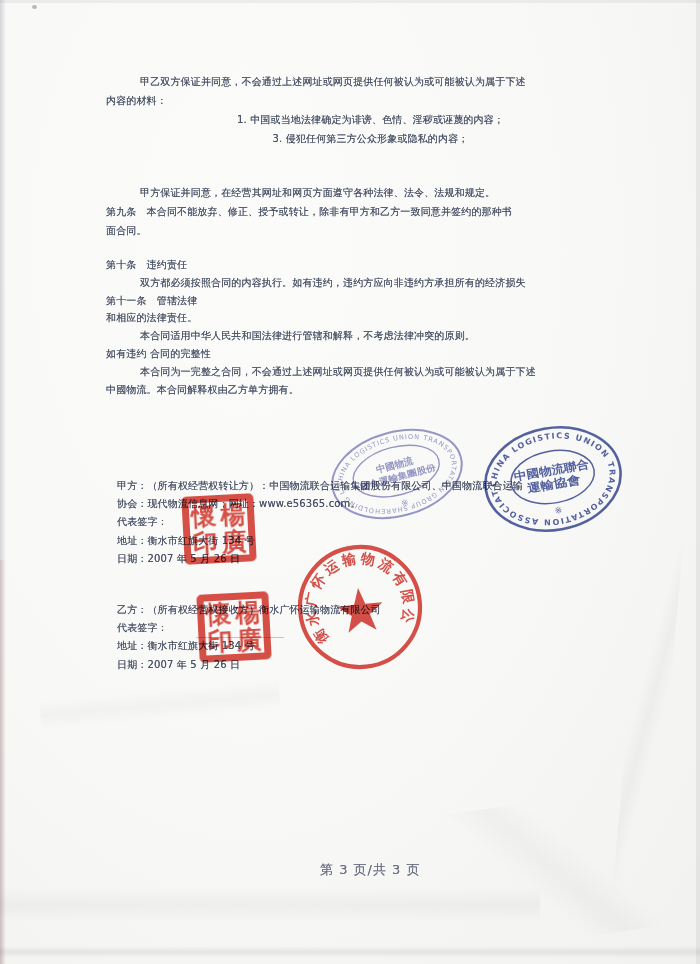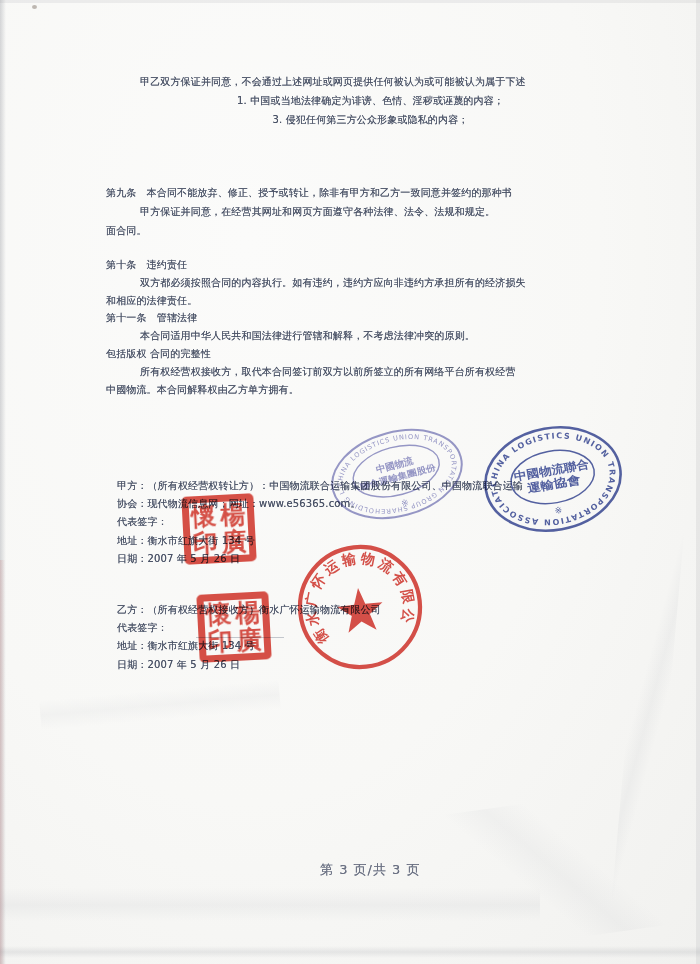--- a/index.html
+++ b/index.html
@@ -69,38 +69,39 @@
 <div class="edge edge-right"></div>
 <div class="edge edge-bottom"></div>
 <div class="speck"></div>
 <div class="crease crease1"></div>
 <div class="crease crease2"></div>
 <div class="crease crease3"></div>
 <div class="crease crease4"></div>
 
 <div class="block pitchA doc-text" style="top:73px;">
   <div class="ln ind">甲乙双方保证并同意，不会通过上述网址或网页提供任何被认为或可能被认为属于下述</div>
+  <div class="ln">内容的材料：</div>
   <div class="ln ind1">1. 中国或当地法律确定为诽谤、色情、淫秽或诬蔑的内容；</div>
   <div class="ln ind1">3. 侵犯任何第三方公众形象或隐私的内容；</div>
 </div>
 
 <div class="block pitchA doc-text" style="top:184px;">
+  <div class="ln ind">甲方保证并同意，在经营其网址和网页方面遵守各种法律、法令、法规和规定。</div>
   <div class="ln">第九条　本合同不能放弃、修正、授予或转让，除非有甲方和乙方一致同意并签约的那种书</div>
-  <div class="ln ind">甲方保证并同意，在经营其网址和网页方面遵守各种法律、法令、法规和规定。</div>
   <div class="ln">面合同。</div>
 </div>
 
 <div class="block pitchB doc-text" style="top:256px;">
   <div class="ln">第十条　违约责任</div>
   <div class="ln ind">双方都必须按照合同的内容执行。如有违约，违约方应向非违约方承担所有的经济损失</div>
+  <div class="ln">第十一条　管辖法律</div>
   <div class="ln">和相应的法律责任。</div>
-  <div class="ln">第十一条　管辖法律</div>
   <div class="ln ind">本合同适用中华人民共和国法律进行管辖和解释，不考虑法律冲突的原则。</div>
-  <div class="ln">包括版权 合同的完整性</div>
-  <div class="ln ind">所有权经营权接收方，取代本合同签订前双方以前所签立的所有网络平台所有权经营</div>
+  <div class="ln">如有违约 合同的完整性</div>
+  <div class="ln ind">本合同为一完整之合同，不会通过上述网址或网页提供任何被认为或可能被认为属于下述</div>
   <div class="ln">中國物流。本合同解释权由乙方单方拥有。</div>
 </div>
 
 <div class="block pitchC doc-text" style="top:477px;">
   <div class="ln">甲方：（所有权经营权转让方）：中国物流联合运输集团股份有限公司、中国物流联合运输</div>
   <div class="ln">协会：现代物流信息网；网址：www.e56365.com。</div>
   <div class="ln">代表签字：</div>
   <div class="ln">地址：衡水市红旗大街 134 号</div>
   <div class="ln">日期：2007 年 5 月 26 日</div>
 </div>

